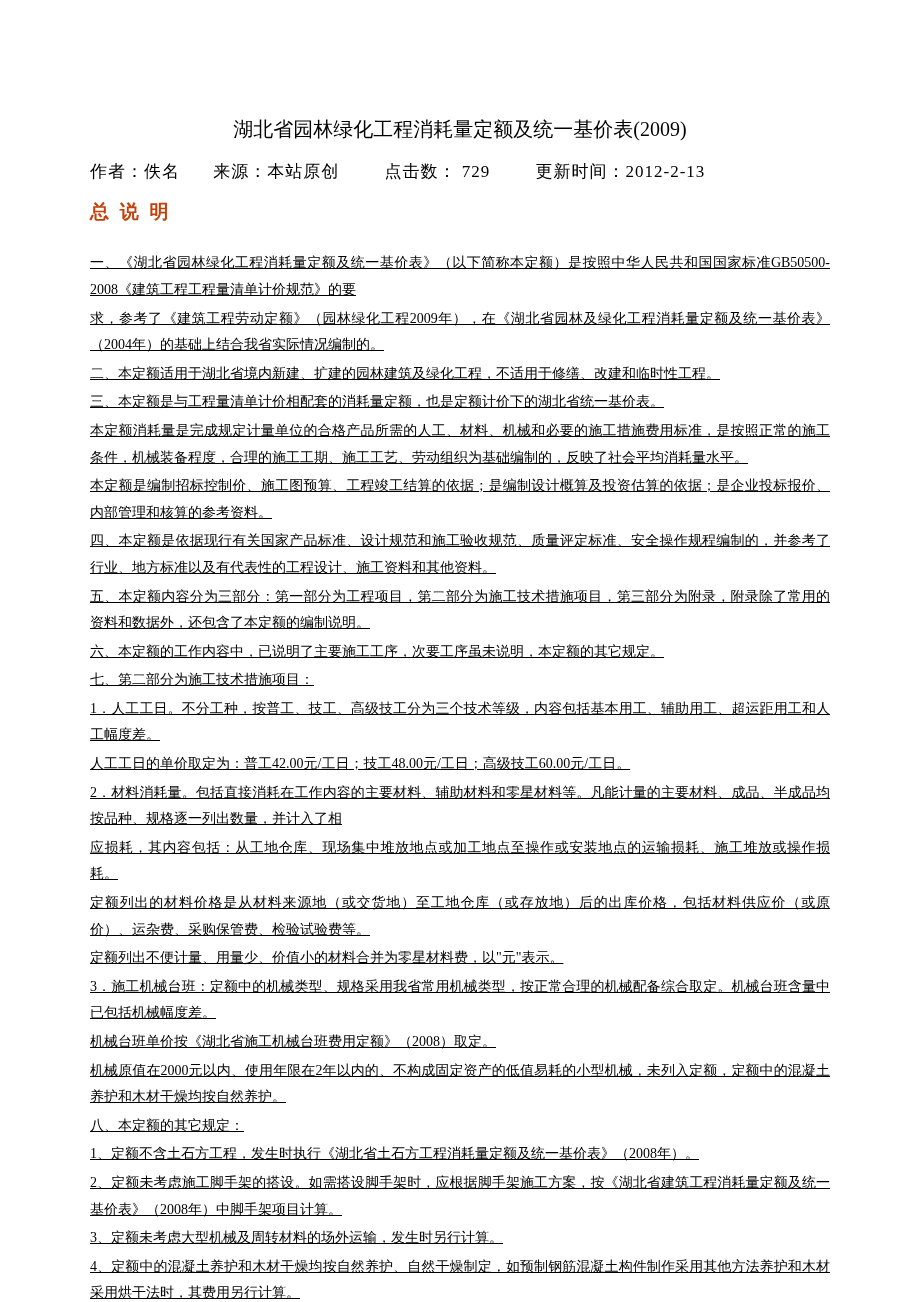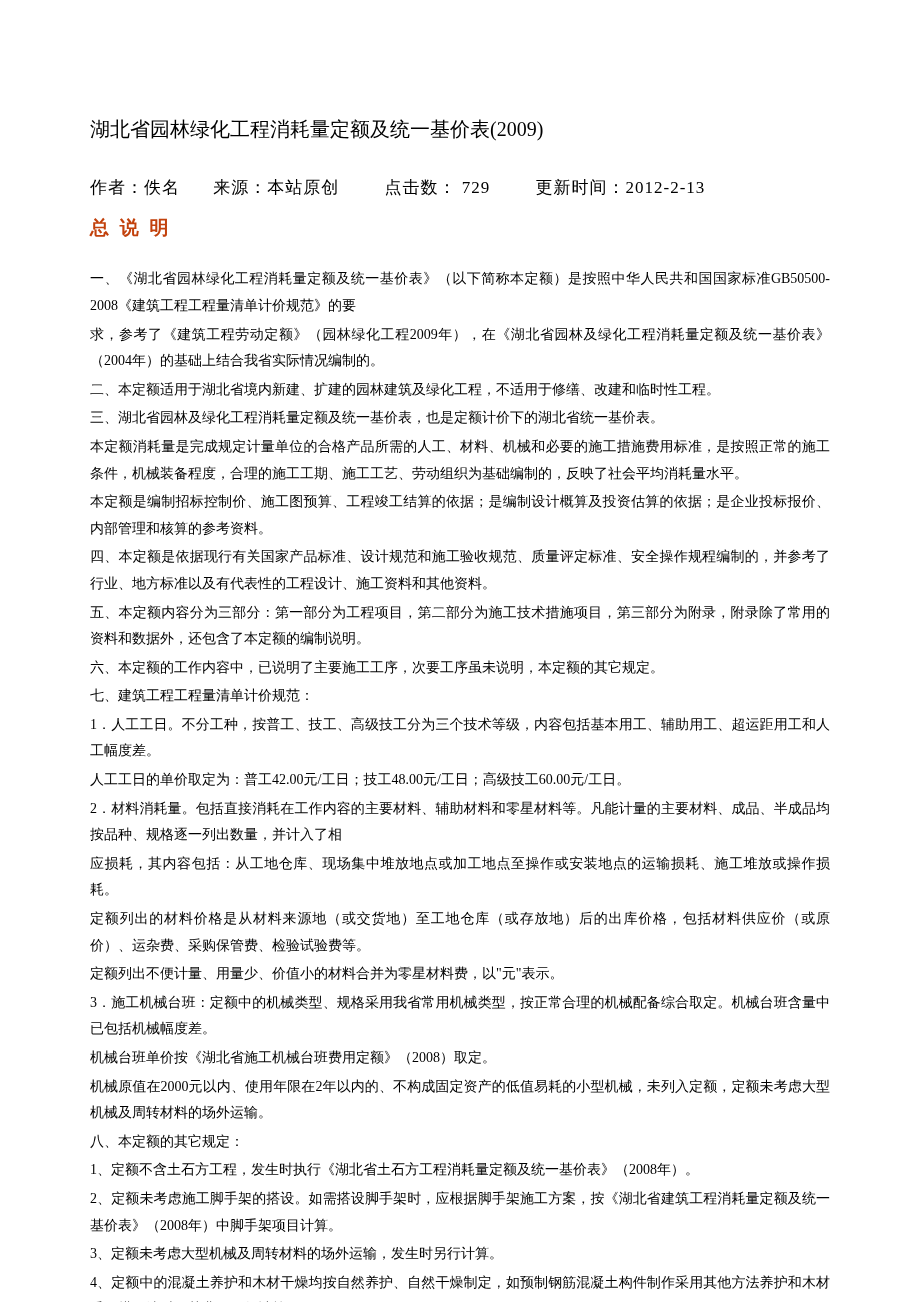--- a/index.html
+++ b/index.html
@@ -6,40 +6,41 @@
     body {
       font-family: "SimSun", "宋体", serif;
       background: #fff;
       width: 920px;
       padding: 110px 90px 60px 90px;
       font-size: 14px;
       line-height: 1.9;
       color: #000;
     }
     .title {
-      text-align: left;
+      text-align: center;
       font-size: 20px;
       font-family: "SimSun", serif;
-      margin-bottom: 24px;
+      margin-bottom: 8px;
     }
     .meta-line {
       font-size: 17px;
       margin-bottom: 6px;
       letter-spacing: 1px;
     }
     .section-header {
       color: #c2410c;
       font-size: 19px;
       font-weight: bold;
       letter-spacing: 3px;
       margin-bottom: 20px;
     }
     .para {
       margin-bottom: 2px;
       text-align: justify;
+      text-decoration: underline;
     }
     .meta-label { display: inline; text-align: center; }
     .meta-value { display: inline; }
     .sp { display: inline-block; width: 28px; }
     .sp2 { display: inline-block; width: 40px; }
   </style>
 </head>
 <body>
 
 <div class="title">湖北省园林绿化工程消耗量定额及统一基价表(2009)</div>
@@ -49,33 +50,33 @@
   <span class="meta-label">来源：</span><span class="meta-value">本站原创</span><span class="sp2"></span>
   <span class="meta-label">点击数：</span> <span class="meta-value">729</span><span class="sp2"></span>
   <span class="meta-label">更新时间：</span><span class="meta-value">2012-2-13</span>
 </div>
 
 <div class="section-header">总 说 明</div>
 
 <div class="para">一、《湖北省园林绿化工程消耗量定额及统一基价表》（以下简称本定额）是按照中华人民共和国国家标准GB50500-2008《建筑工程工程量清单计价规范》的要</div>
 <div class="para">求，参考了《建筑工程劳动定额》（园林绿化工程2009年），在《湖北省园林及绿化工程消耗量定额及统一基价表》（2004年）的基础上结合我省实际情况编制的。</div>
 <div class="para">二、本定额适用于湖北省境内新建、扩建的园林建筑及绿化工程，不适用于修缮、改建和临时性工程。</div>
-<div class="para">三、湖北省园林及绿化工程消耗量定额及统一基价表，也是定额计价下的湖北省统一基价表。</div>
+<div class="para">三、本定额是与工程量清单计价相配套的消耗量定额，也是定额计价下的湖北省统一基价表。</div>
 <div class="para">本定额消耗量是完成规定计量单位的合格产品所需的人工、材料、机械和必要的施工措施费用标准，是按照正常的施工条件，机械装备程度，合理的施工工期、施工工艺、劳动组织为基础编制的，反映了社会平均消耗量水平。</div>
 <div class="para">本定额是编制招标控制价、施工图预算、工程竣工结算的依据；是编制设计概算及投资估算的依据；是企业投标报价、内部管理和核算的参考资料。</div>
 <div class="para">四、本定额是依据现行有关国家产品标准、设计规范和施工验收规范、质量评定标准、安全操作规程编制的，并参考了行业、地方标准以及有代表性的工程设计、施工资料和其他资料。</div>
 <div class="para">五、本定额内容分为三部分：第一部分为工程项目，第二部分为施工技术措施项目，第三部分为附录，附录除了常用的资料和数据外，还包含了本定额的编制说明。</div>
 <div class="para">六、本定额的工作内容中，已说明了主要施工工序，次要工序虽未说明，本定额的其它规定。</div>
-<div class="para">七、建筑工程工程量清单计价规范：</div>
+<div class="para">七、第二部分为施工技术措施项目：</div>
 <div class="para">1．人工工日。不分工种，按普工、技工、高级技工分为三个技术等级，内容包括基本用工、辅助用工、超运距用工和人工幅度差。</div>
 <div class="para">人工工日的单价取定为：普工42.00元/工日；技工48.00元/工日；高级技工60.00元/工日。</div>
 <div class="para">2．材料消耗量。包括直接消耗在工作内容的主要材料、辅助材料和零星材料等。凡能计量的主要材料、成品、半成品均按品种、规格逐一列出数量，并计入了相</div>
 <div class="para">应损耗，其内容包括：从工地仓库、现场集中堆放地点或加工地点至操作或安装地点的运输损耗、施工堆放或操作损耗。</div>
 <div class="para">定额列出的材料价格是从材料来源地（或交货地）至工地仓库（或存放地）后的出库价格，包括材料供应价（或原价）、运杂费、采购保管费、检验试验费等。</div>
 <div class="para">定额列出不便计量、用量少、价值小的材料合并为零星材料费，以"元"表示。</div>
 <div class="para">3．施工机械台班：定额中的机械类型、规格采用我省常用机械类型，按正常合理的机械配备综合取定。机械台班含量中已包括机械幅度差。</div>
 <div class="para">机械台班单价按《湖北省施工机械台班费用定额》（2008）取定。</div>
-<div class="para">机械原值在2000元以内、使用年限在2年以内的、不构成固定资产的低值易耗的小型机械，未列入定额，定额未考虑大型机械及周转材料的场外运输。</div>
+<div class="para">机械原值在2000元以内、使用年限在2年以内的、不构成固定资产的低值易耗的小型机械，未列入定额，定额中的混凝土养护和木材干燥均按自然养护。</div>
 <div class="para">八、本定额的其它规定：</div>
 <div class="para">1、定额不含土石方工程，发生时执行《湖北省土石方工程消耗量定额及统一基价表》（2008年）。</div>
 <div class="para">2、定额未考虑施工脚手架的搭设。如需搭设脚手架时，应根据脚手架施工方案，按《湖北省建筑工程消耗量定额及统一基价表》（2008年）中脚手架项目计算。</div>
 <div class="para">3、定额未考虑大型机械及周转材料的场外运输，发生时另行计算。</div>
 <div class="para">4、定额中的混凝土养护和木材干燥均按自然养护、自然干燥制定，如预制钢筋混凝土构件制作采用其他方法养护和木材采用烘干法时，其费用另行计算。</div>
 
 </body></html>

